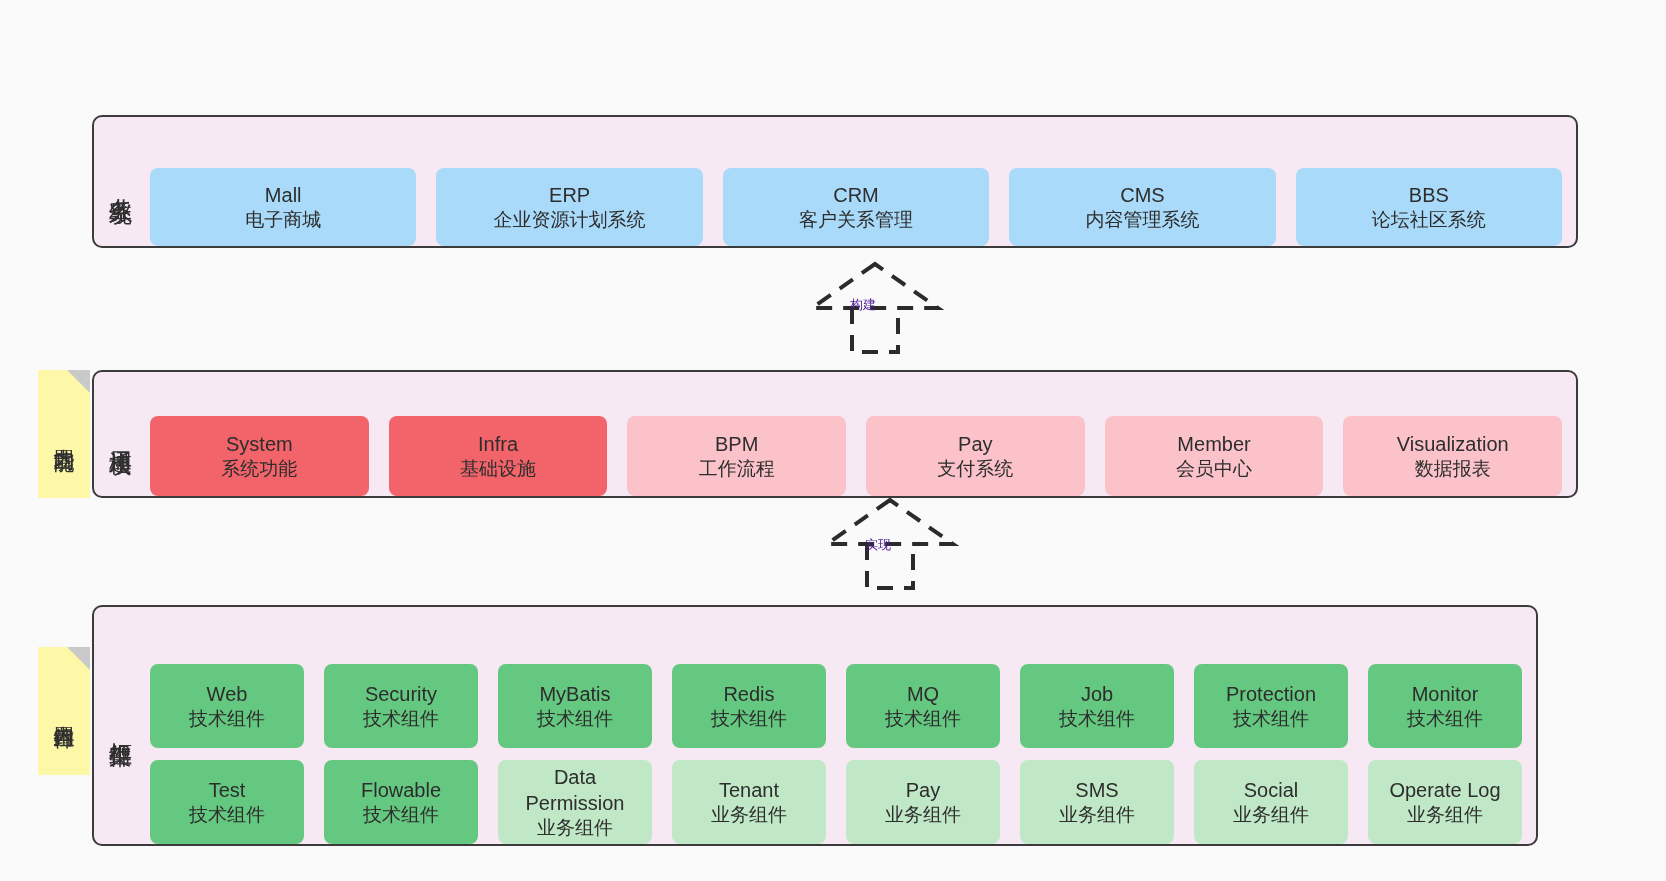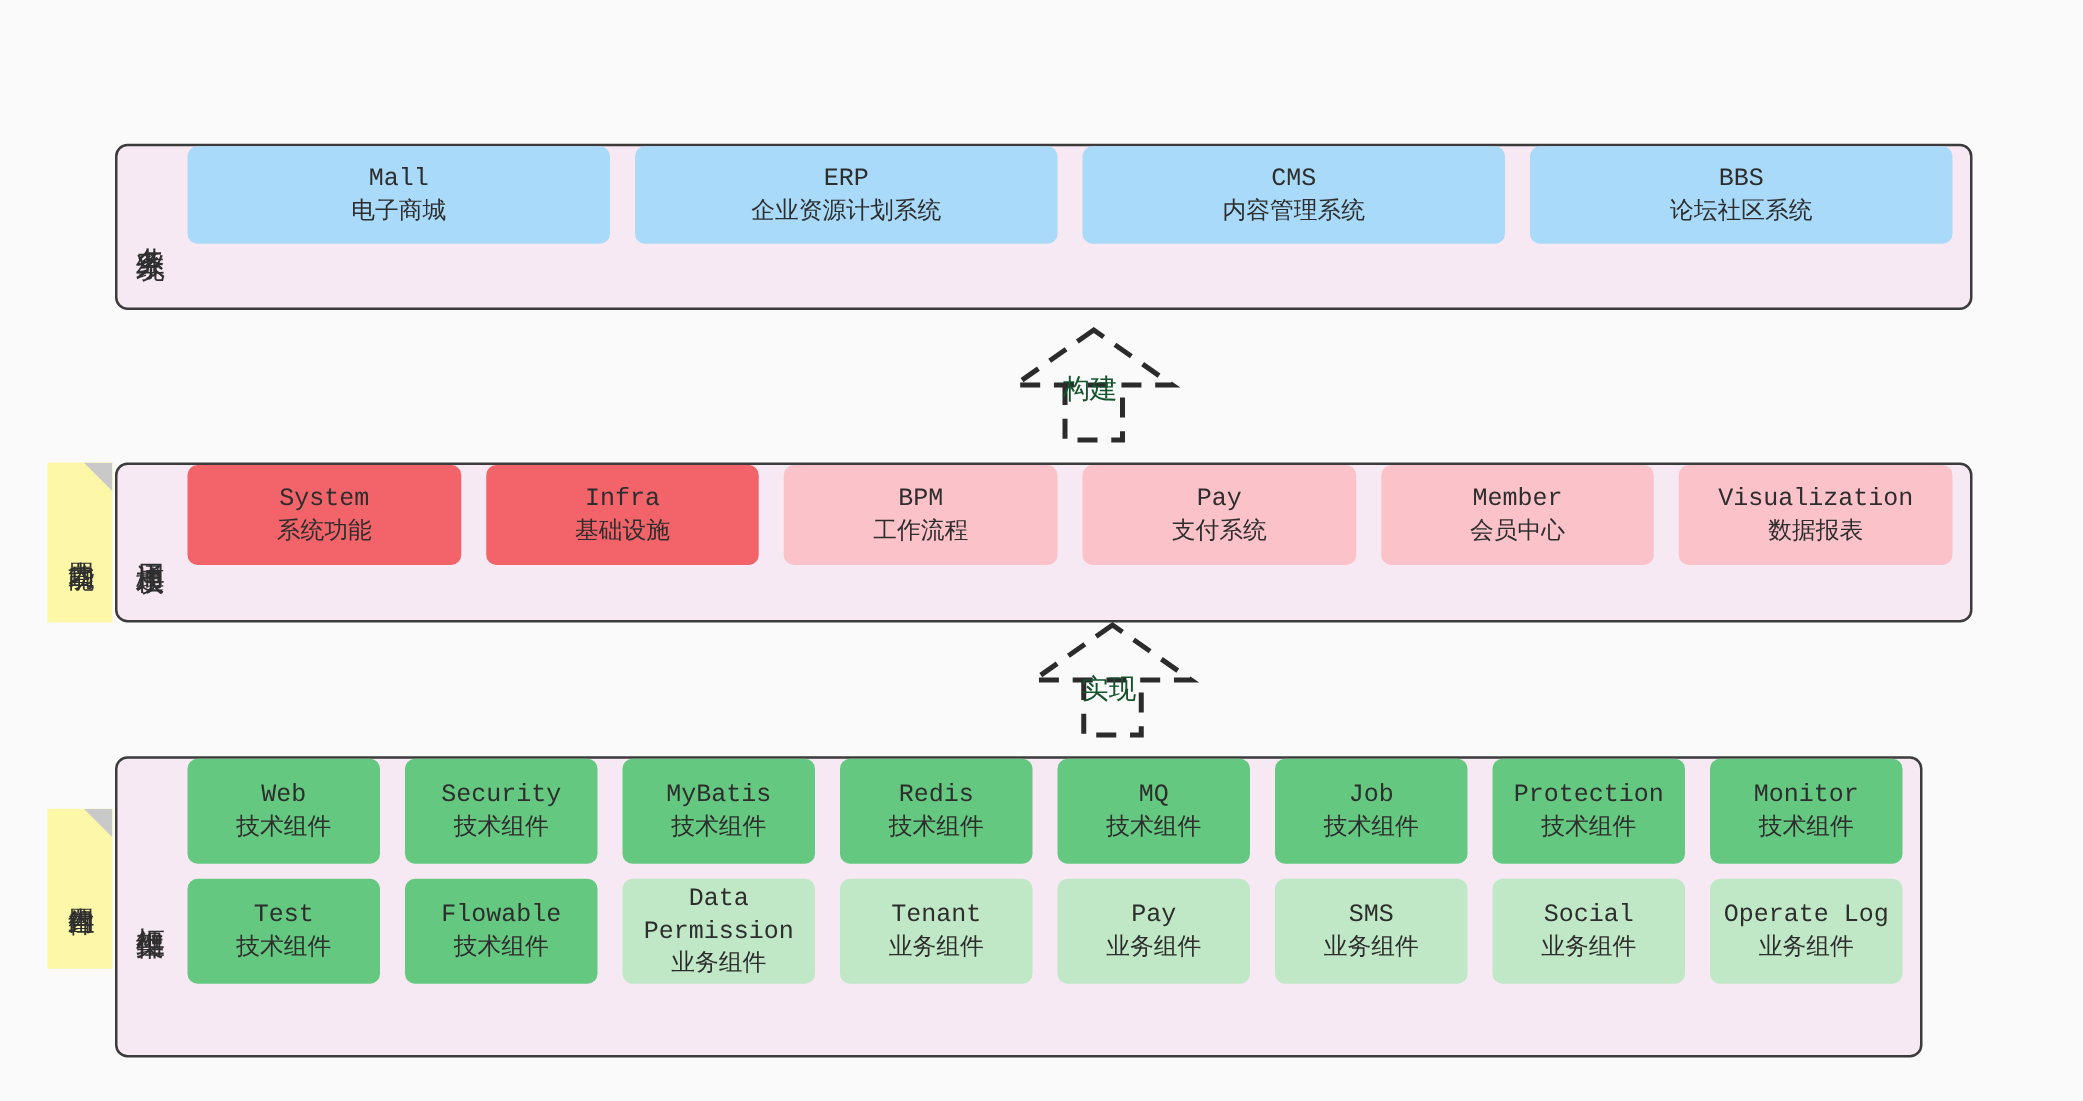--- a/index.html
+++ b/index.html
@@ -37,24 +37,23 @@
     letter-spacing: 1px;
     writing-mode: vertical-rl;
     text-orientation: upright;
     line-height: 1.12;
     user-select: none;
   }
   .layer-body {
     flex: 1 1 auto;
     display: flex;
     flex-direction: column;
-    justify-content: flex-start;
+    justify-content: flex-end;
     gap: 12px;
     padding: 0 14px 0 4px;
-    font-family: Liberation Mono, monospace;
   }
   .row {
     display: flex;
     gap: 20px;
   }
   .card {
     flex: 1 1 0;
     border-radius: 8px;
     display: flex;
     flex-direction: column;
@@ -112,22 +111,22 @@
     clip-path: polygon(0 0, 100% 100%, 100% 0);
   }
   #note-common    { left: 38px; top: 370px; width: 52px; height: 128px; }
   #note-framework { left: 38px; top: 647px; width: 52px; height: 128px; }
 
   
   .arrow { position: absolute; }
   .arrow svg { display: block; overflow: visible; }
   .arrow-label {
     position: absolute;
-    font-size: 22px;
-    color: #14532d;
+    font-size: 13px;
+    color: #4c1d95;
     background: transparent;
     white-space: nowrap;
     user-select: none;
   }
   #arrow-build  { left: 800px; top: 262px; width: 150px; height: 92px; }
   #arrow-build  .arrow-label { left: 50px; top: 34px; }
   #arrow-impl   { left: 815px; top: 498px; width: 150px; height: 92px; }
   #arrow-impl   .arrow-label { left: 50px; top: 38px; }
 </style>
 </head>
@@ -141,20 +140,24 @@
       <div class="row">
         <div class="card c-blue">
           <span class="en">Mall</span>
           <span class="cn">电子商城</span>
         </div>
         <div class="card c-blue">
           <span class="en">ERP</span>
           <span class="cn">企业资源计划系统</span>
         </div>
         <div class="card c-blue">
+          <span class="en">CRM</span>
+          <span class="cn">客户关系管理</span>
+        </div>
+        <div class="card c-blue">
           <span class="en">CMS</span>
           <span class="cn">内容管理系统</span>
         </div>
         <div class="card c-blue">
           <span class="en">BBS</span>
           <span class="cn">论坛社区系统</span>
         </div>
       </div>
     </div>
   </div>

